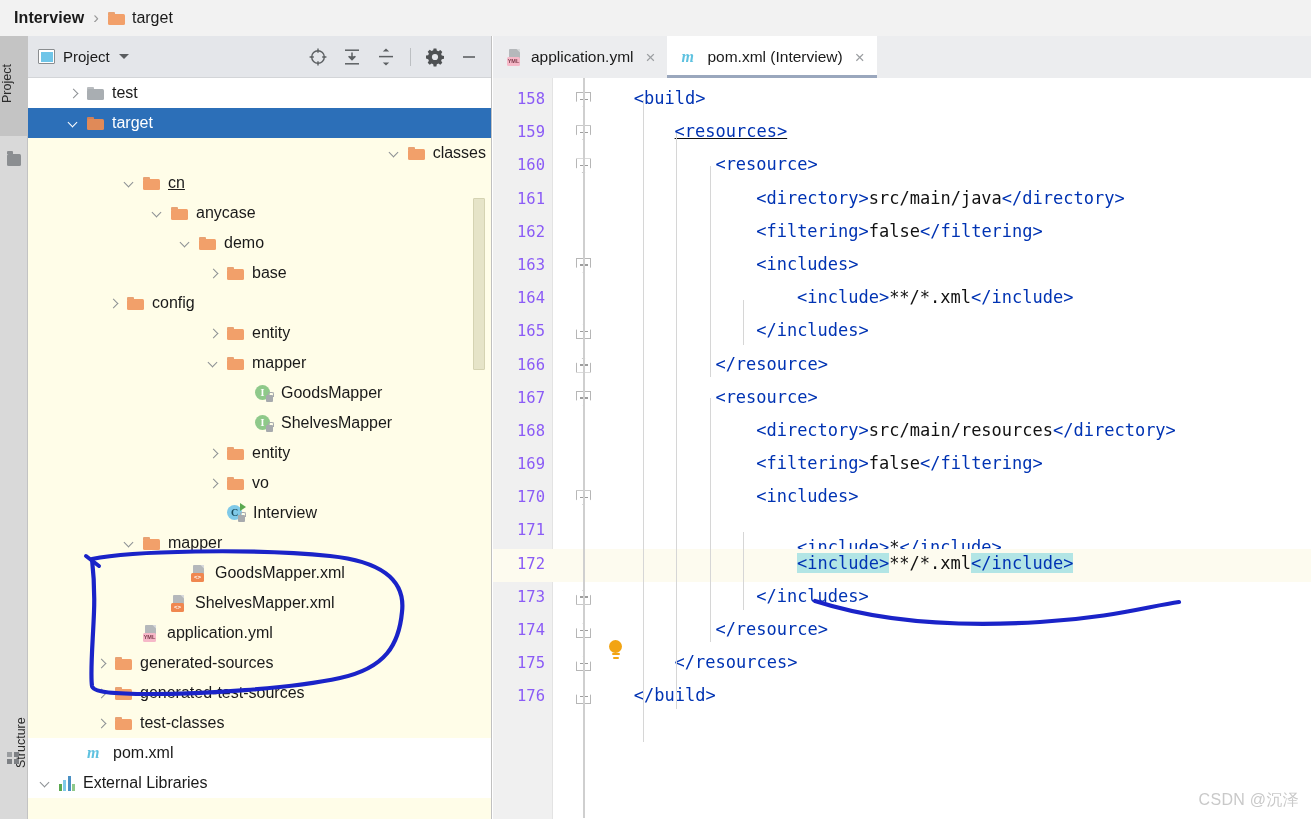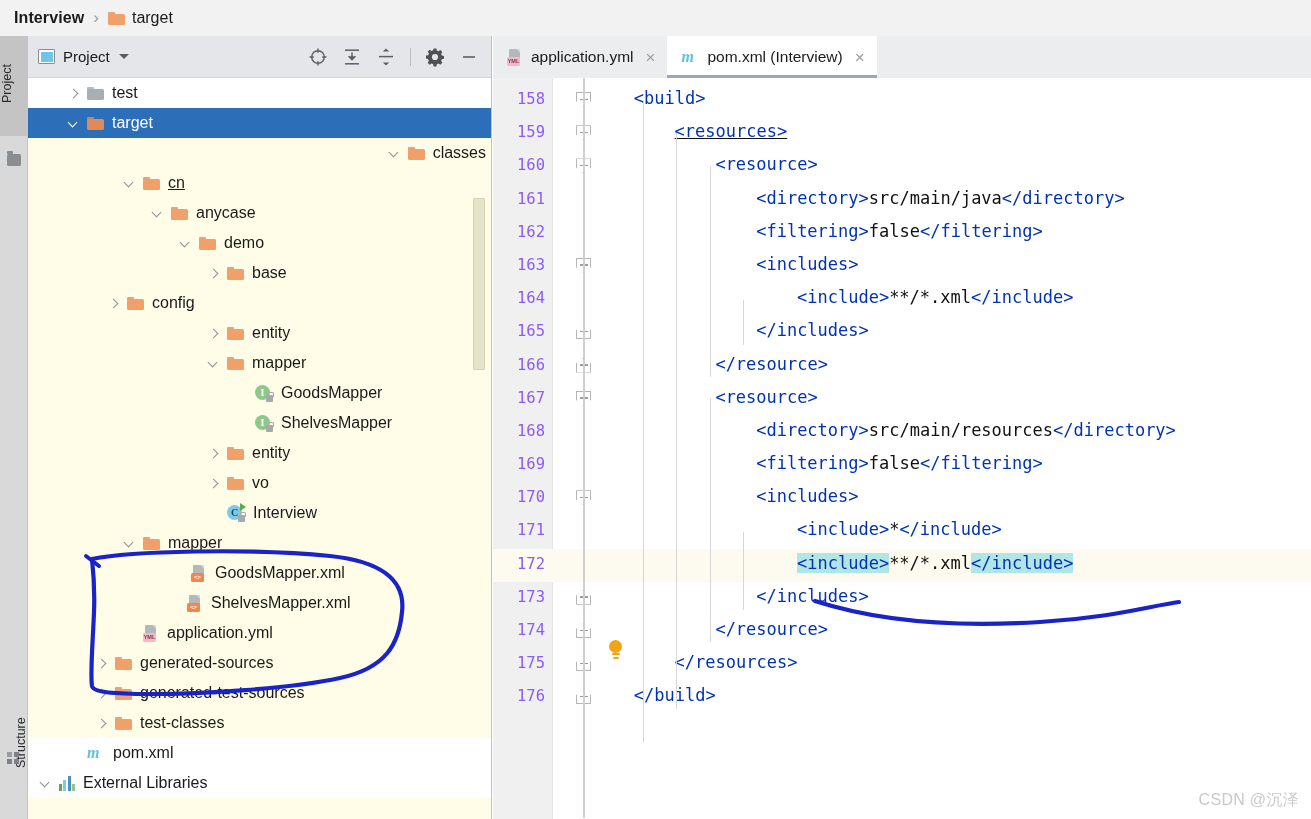--- a/index.html
+++ b/index.html
@@ -397,21 +397,21 @@
           <span class="label">mapper</span>
         </div>
         <div class="trow" style="padding-left: 108px; margin-left: 36px;">
           <span class="arrow"></span>
           <span class="ficon">
             <span class="page"></span>
             <span class="badge xml">&lt;&gt;</span>
           </span>
           <span class="label">GoodsMapper.xml</span>
         </div>
-        <div class="trow" style="padding-left: 124px; margin-left: 16px;">
+        <div class="trow" style="padding-left: 124px;">
           <span class="arrow"></span>
           <span class="ficon">
             <span class="page"></span>
             <span class="badge xml">&lt;&gt;</span>
           </span>
           <span class="label">ShelvesMapper.xml</span>
         </div>
         <div class="trow" style="padding-left: 96px;">
           <span class="arrow"></span>
           <span class="ficon">
@@ -559,21 +559,21 @@
           <div class="crow">
             <span class="lineno">170</span>
             <span class="fold open">
               <span class="shape"></span>
               <span class="dash"></span>
             </span>
             <span class="codetext" style="left: 263.2px;"><span class="tag">&lt;includes&gt;</span></span>
           </div>
           <div class="crow">
             <span class="lineno">171</span>
-            <span class="codetext" style="left: 304px;"><span class="tag">&lt;include&gt;</span><span class="">*</span><span class="tag">&lt;/include&gt;</span></span>
+            <span class="codetext" style="left: 304px; margin-top: 18px;"><span class="tag">&lt;include&gt;</span><span class="">*</span><span class="tag">&lt;/include&gt;</span></span>
           </div>
           <div class="crow current">
             <span class="lineno">172</span>
             <span class="codetext" style="left: 304px;"><span class="tag hl">&lt;include&gt;</span><span class="">**/*.xml</span><span class="tag hl">&lt;/include&gt;</span></span>
           </div>
           <div class="crow">
             <span class="lineno">173</span>
             <span class="fold close">
               <span class="shape"></span>
               <span class="dash"></span>

